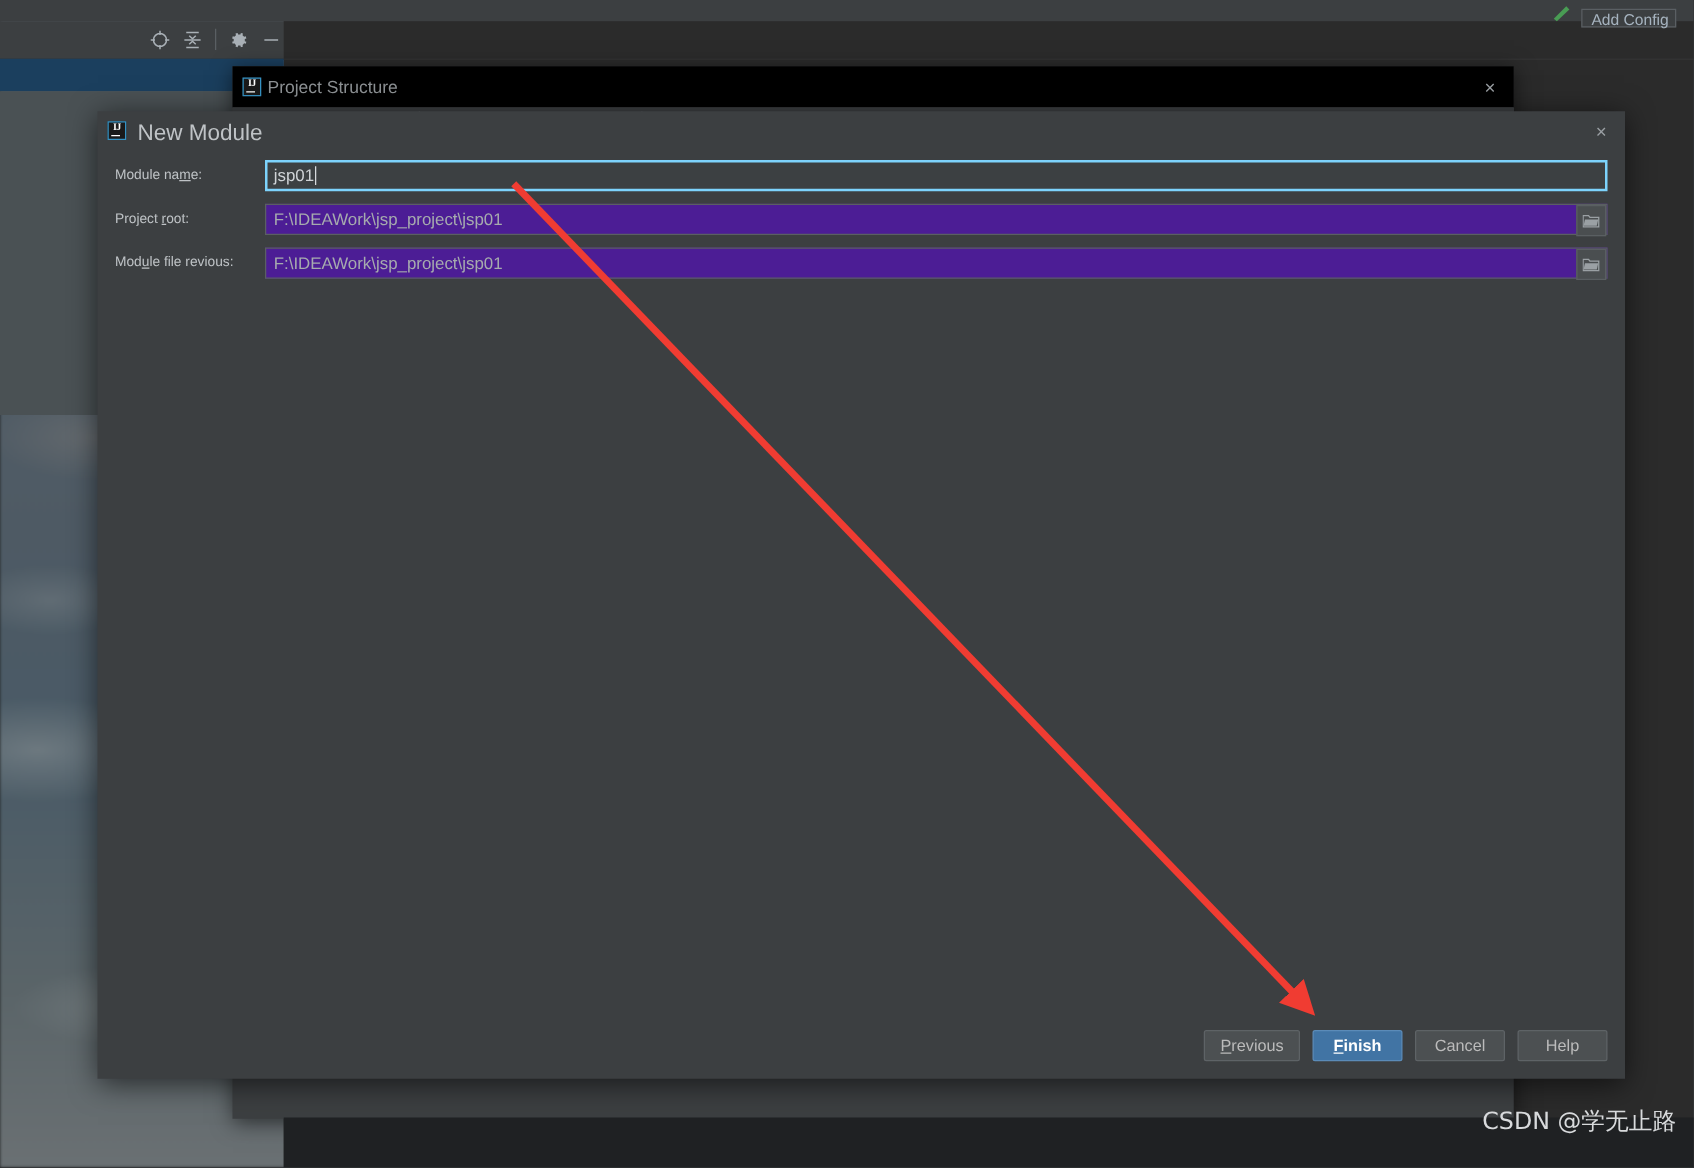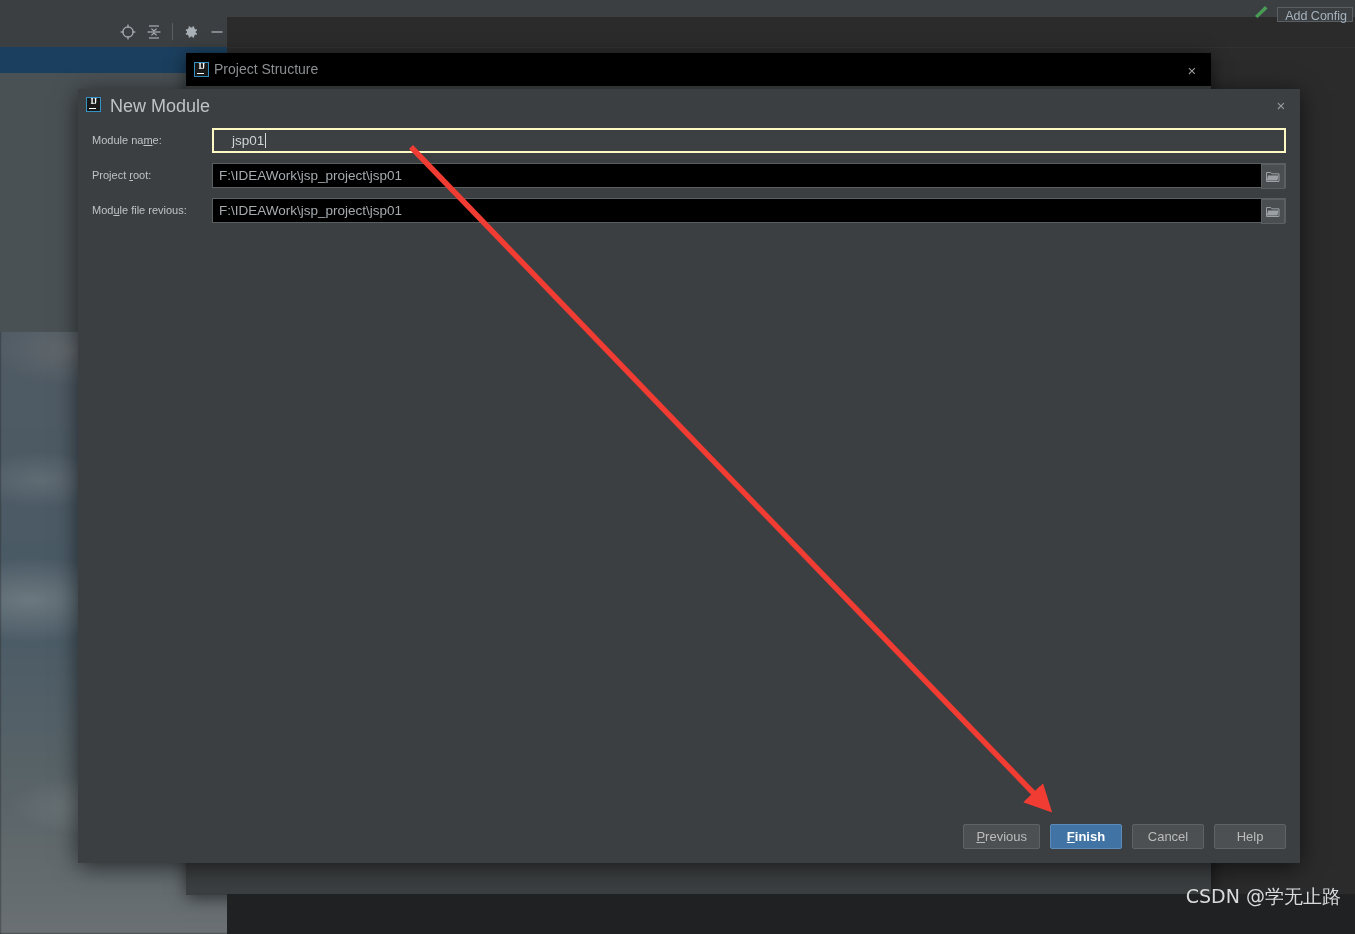--- a/index.html
+++ b/index.html
@@ -68,21 +68,21 @@
     width: 1128px; height: 30px;
     background: #2b2b2b;
   }
   #add-config {
     position: absolute;
     right: 0; top: 0;
     height: 28px;
     display: flex;
     align-items: center;
     gap: 7px;
-    padding-right: 2px;
+    padding-right: 14px;
   }
   #add-config-box {
     background: #3c3f41;
     border: 1px solid #5a5f63;
     color: #a6b3bf;
     font-size: 12.5px;
     padding: 1px 5px 2px 7px;
     height: 15px;
     line-height: 15px;
     box-sizing: border-box;
@@ -274,33 +274,33 @@
     color: #bfc3c6;
     white-space: nowrap;
   }
   .field {
     position: absolute;
     left: 134px;
     top: 0;
     width: 1074px;
     height: 25px;
     box-sizing: border-box;
-    background: #000000;
+    background: #4c1d95;
     border: 1px solid #5a5f62;
     color: #a6abae;
     font-size: 13.5px;
     padding: 0 6px;
     display: flex;
     align-items: center;
   }
   .field.focused {
     background: #3c4042;
-    border: 2px solid #fef9c3;
+    border: 2px solid #7dd3fc;
     color: #cfd3d6;
-    padding: 0 18px;
+    padding: 0 5px;
   }
   .caret {
     display: inline-block;
     width: 1px;
     height: 15px;
     background: #d6dadd;
     margin-left: 1px;
   }
   .browse {
     position: absolute;

